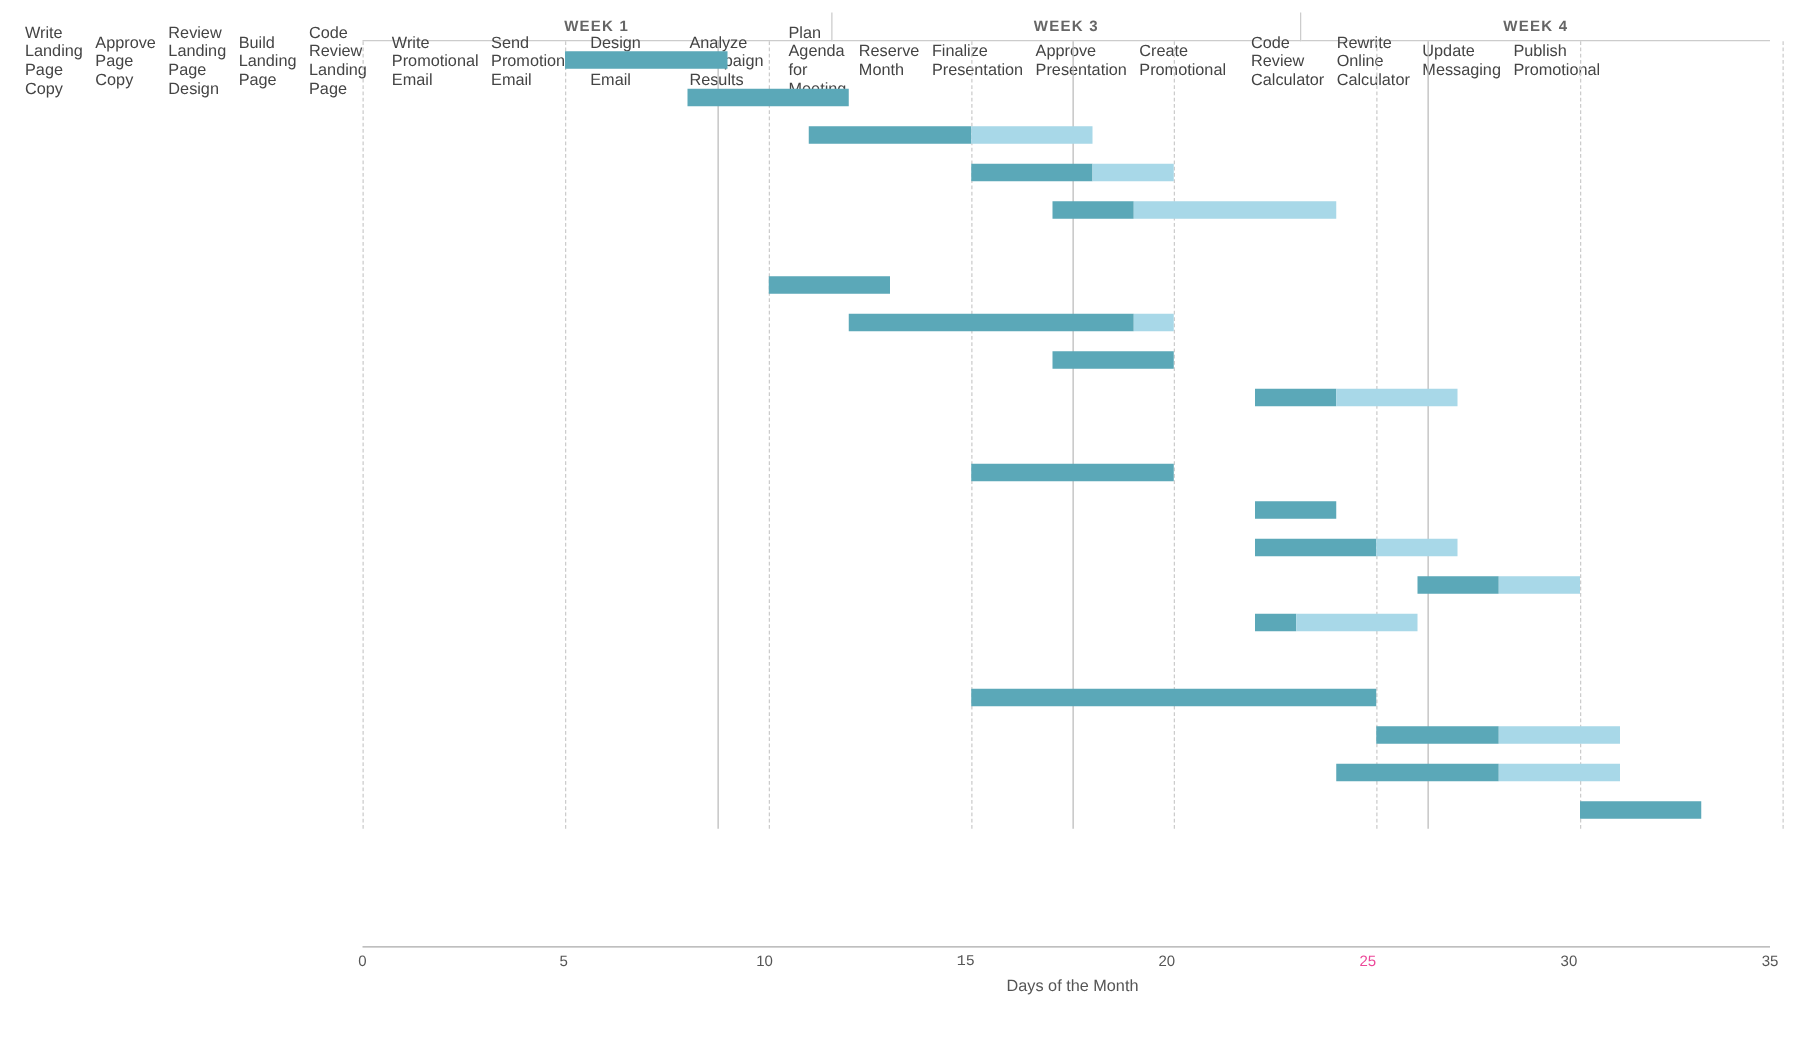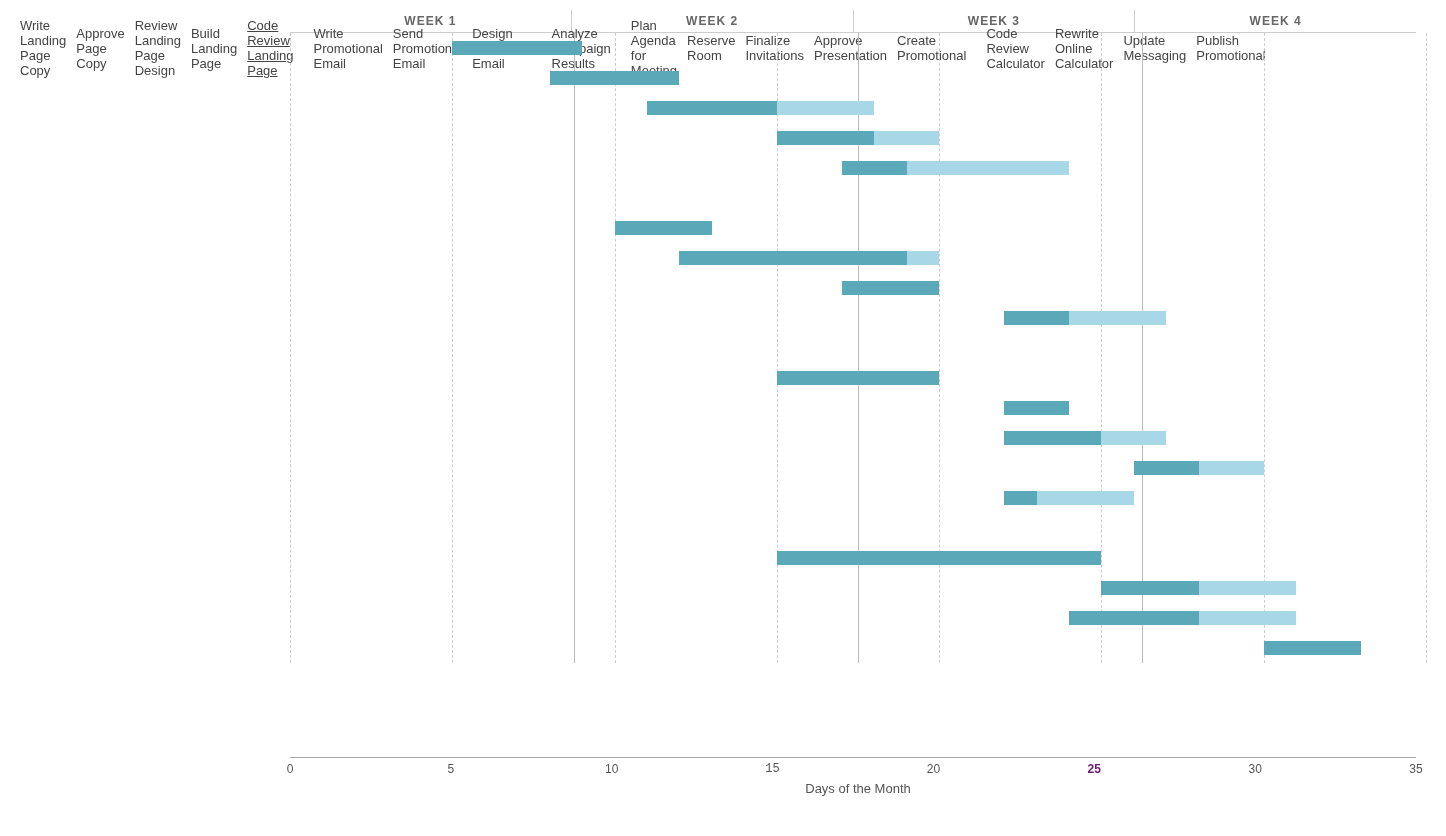--- a/index.html
+++ b/index.html
@@ -20,42 +20,41 @@
       padding: 10px 20px 40px 20px;
     }
   </style>
 </head>
 <body>
 
 <div class="chart-container">
 
   <div style="display:flex; margin-left:270px; margin-right:10px; margin-bottom:0;">
     <div style="flex:1; text-align:center; font-size:12px; font-weight:bold; color:#666; letter-spacing:1px; border-right:1px solid #ccc; border-bottom:1px solid #ccc; padding:4px 0;">WEEK 1</div>
-    <div style="flex:1; text-align:center; font-size:12px; font-weight:bold; color:#666; letter-spacing:1px; border-right:1px solid #ccc; border-bottom:1px solid #ccc; padding:4px 0;">WEEK 2</div>
     <div style="flex:1; text-align:center; font-size:12px; font-weight:bold; color:#666; letter-spacing:1px; border-right:1px solid #ccc; border-bottom:1px solid #ccc; padding:4px 0;">WEEK 3</div>
     <div style="flex:1; text-align:center; font-size:12px; font-weight:bold; color:#666; letter-spacing:1px; border-bottom:1px solid #ccc; padding:4px 0;">WEEK 4</div>
   </div>
 
   <div style="display:flex; flex:1; position:relative;">
 
     <div style="width: 270px; display: flex; flex-direction: row; height: 630px;" id="task-labels-col">
     <div style="height: 30px; display: flex; align-items: center; justify-content: flex-end; padding-right: 10px; font-size: 13px; color: rgb(68, 68, 68);">Write Landing Page Copy</div>
         <div style="height: 30px; display: flex; align-items: center; justify-content: flex-end; padding-right: 10px; font-size: 13px; color: rgb(68, 68, 68);">Approve Page Copy</div>
         <div style="height: 30px; display: flex; align-items: center; justify-content: flex-end; padding-right: 10px; font-size: 13px; color: rgb(68, 68, 68);">Review Landing Page Design</div>
         <div style="height: 30px; display: flex; align-items: center; justify-content: flex-end; padding-right: 10px; font-size: 13px; color: rgb(68, 68, 68);">Build Landing Page</div>
-        <div style="height: 30px; display: flex; align-items: center; justify-content: flex-end; padding-right: 10px; font-size: 13px; color: rgb(68, 68, 68); text-decoration: underline;">Code Review Landing Page</div>
+        <div style="height: 30px; display: flex; align-items: center; justify-content: flex-end; padding-right: 10px; font-size: 13px; color: rgb(68, 68, 68);">Code Review Landing Page</div>
         <div style="height: 30px; display: flex; align-items: center; justify-content: flex-end; padding-right: 10px; font-size: 13px; color: rgb(68, 68, 68);"></div>
         <div style="height: 30px; display: flex; align-items: center; justify-content: flex-end; padding-right: 10px; font-size: 13px; color: rgb(68, 68, 68);">Write Promotional Email</div>
         <div style="height: 30px; display: flex; align-items: center; justify-content: flex-end; padding-right: 10px; font-size: 13px; color: rgb(68, 68, 68);">Send Promotional Email</div>
         <div style="height: 30px; display: flex; align-items: center; justify-content: flex-end; padding-right: 10px; font-size: 13px; color: rgb(68, 68, 68);">Design Promotional Email</div>
         <div style="height: 30px; display: flex; align-items: center; justify-content: flex-end; padding-right: 10px; font-size: 13px; color: rgb(68, 68, 68);">Analyze Campaign Results</div>
         <div style="height: 30px; display: flex; align-items: center; justify-content: flex-end; padding-right: 10px; font-size: 13px; color: rgb(68, 68, 68);"></div>
         <div style="height: 30px; display: flex; align-items: center; justify-content: flex-end; padding-right: 10px; font-size: 13px; color: rgb(68, 68, 68);">Plan Agenda for Meeting</div>
-        <div style="height: 30px; display: flex; align-items: center; justify-content: flex-end; padding-right: 10px; font-size: 13px; color: rgb(68, 68, 68);">Reserve Room</div>
-        <div style="height: 30px; display: flex; align-items: center; justify-content: flex-end; padding-right: 10px; font-size: 13px; color: rgb(68, 68, 68);">Finalize Invitations</div>
+        <div style="height: 30px; display: flex; align-items: center; justify-content: flex-end; padding-right: 10px; font-size: 13px; color: rgb(68, 68, 68);">Reserve Month</div>
+        <div style="height: 30px; display: flex; align-items: center; justify-content: flex-end; padding-right: 10px; font-size: 13px; color: rgb(68, 68, 68);">Finalize Presentation</div>
         <div style="height: 30px; display: flex; align-items: center; justify-content: flex-end; padding-right: 10px; font-size: 13px; color: rgb(68, 68, 68);">Approve Presentation</div>
         <div style="height: 30px; display: flex; align-items: center; justify-content: flex-end; padding-right: 10px; font-size: 13px; color: rgb(68, 68, 68);">Create Promotional</div>
         <div style="height: 30px; display: flex; align-items: center; justify-content: flex-end; padding-right: 10px; font-size: 13px; color: rgb(68, 68, 68);"></div>
         <div style="height: 30px; display: flex; align-items: center; justify-content: flex-end; padding-right: 10px; font-size: 13px; color: rgb(68, 68, 68);">Code Review Calculator</div>
         <div style="height: 30px; display: flex; align-items: center; justify-content: flex-end; padding-right: 10px; font-size: 13px; color: rgb(68, 68, 68);">Rewrite Online Calculator</div>
         <div style="height: 30px; display: flex; align-items: center; justify-content: flex-end; padding-right: 10px; font-size: 13px; color: rgb(68, 68, 68);">Update Messaging</div>
         <div style="height: 30px; display: flex; align-items: center; justify-content: flex-end; padding-right: 10px; font-size: 13px; color: rgb(68, 68, 68);">Publish Promotional</div>
       </div>
 
     <div style="flex: 1 1 0%; position: relative; height: 630px;" id="chart-plot">
@@ -141,20 +140,20 @@
         </div>
       </div>
   </div>
 
   <div style="display: flex; margin-left: 270px; margin-right: 10px; border-top: 1px solid rgb(170, 170, 170); padding-top: 4px; position: relative; height: 20px;" id="x-axis-ticks">
   <div style="position: absolute; left: 0%; transform: translateX(-50%); font-size: 12px; color: rgb(85, 85, 85);">0</div>
       <div style="position: absolute; left: 14.2857%; transform: translateX(-50%); font-size: 12px; color: rgb(85, 85, 85);">5</div>
       <div style="position: absolute; left: 28.5714%; transform: translateX(-50%); font-size: 12px; color: rgb(85, 85, 85);">10</div>
       <div style="position: absolute; left: 42.8571%; transform: translateX(-50%); font-size: 12px; color: rgb(85, 85, 85); font-family: Liberation Mono, monospace;">15</div>
       <div style="position: absolute; left: 57.1429%; transform: translateX(-50%); font-size: 12px; color: rgb(85, 85, 85);">20</div>
-      <div style="position: absolute; left: 71.4286%; transform: translateX(-50%); font-size: 12px; color: #701a75; font-weight: bold;">25</div>
+      <div style="position: absolute; left: 71.4286%; transform: translateX(-50%); font-size: 12px; color: #ec4899;">25</div>
       <div style="position: absolute; left: 85.7143%; transform: translateX(-50%); font-size: 12px; color: rgb(85, 85, 85);">30</div>
       <div style="position: absolute; left: 100%; transform: translateX(-50%); font-size: 12px; color: rgb(85, 85, 85);">35</div>
     </div>
 
   <div style="text-align:center; margin-left:270px; font-size:13px; color:#555; margin-top:4px;">Days of the Month</div>
 
 </div>
 
 </body></html>

